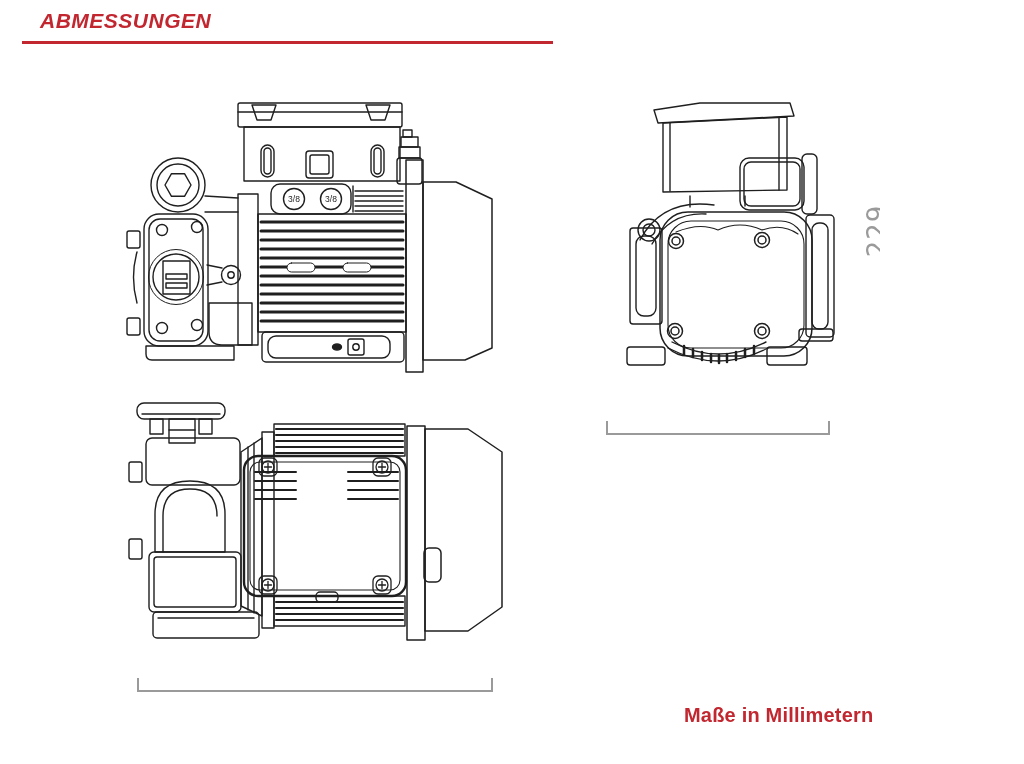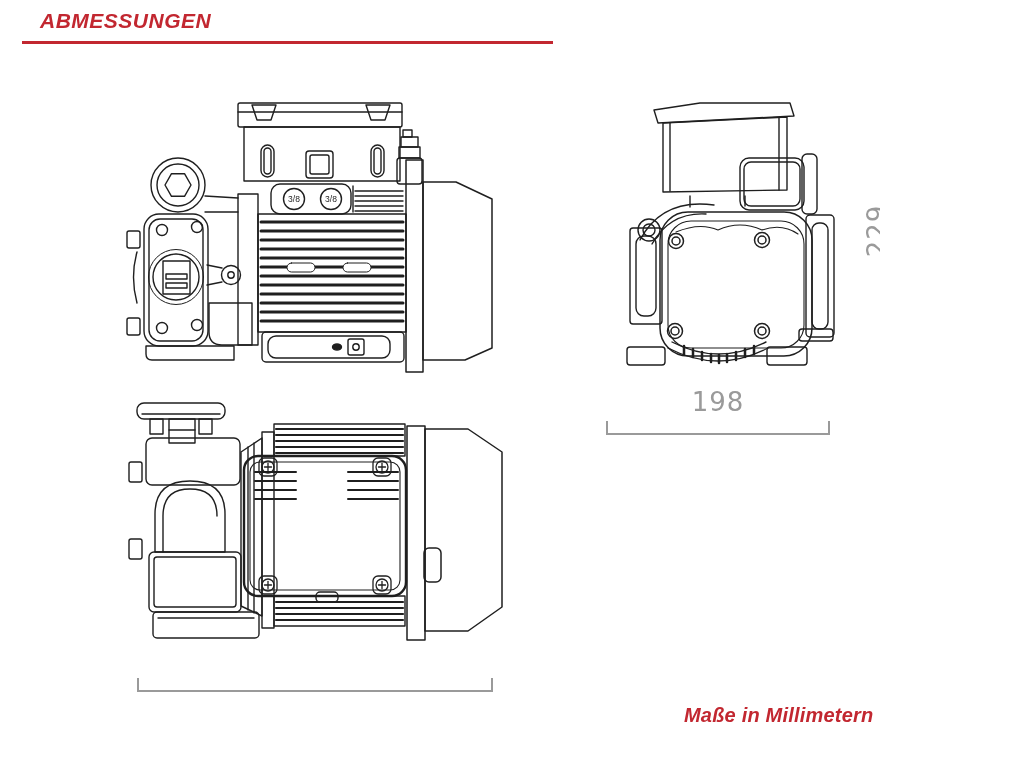--- a/index.html
+++ b/index.html
@@ -5,21 +5,21 @@
   *{margin:0;padding:0;box-sizing:border-box}
   html,body{background:#ffffff}
   body{font-family:"Liberation Sans",sans-serif}
   .canvas{position:relative;width:880px;height:764px;background:#fff;overflow:hidden}
 
   .title{position:absolute;left:40px;top:9px;font-size:21px;font-weight:bold;
          font-style:italic;color:#C22730;letter-spacing:.5px;white-space:nowrap}
   .title-underline{position:absolute;left:22px;top:41px;width:531px;height:3px;background:#C22730}
 
   .note{position:absolute;left:684px;top:704px;font-size:20px;font-weight:bold;
-        font-style:italic;color:#C22730;letter-spacing:.2px;white-space:nowrap}
+        color:#C22730;letter-spacing:.2px;white-space:nowrap}
 
   svg.view{position:absolute;stroke:#1f1f1f;fill:none;stroke-linejoin:round;stroke-linecap:round}
 
   .dim{position:absolute;border:0 solid #9A9A9A}
   .dim-h{border-left-width:2px;border-right-width:2px;border-bottom-width:2px}
   .dim-v{border-top-width:2px;border-right-width:2px;border-bottom-width:2px}
   .dim-label{position:absolute;color:#9A9A9A;font-size:26px;
              font-family:"DejaVu Sans",sans-serif;letter-spacing:1px;text-align:center;
              line-height:1;display:flex;align-items:center;justify-content:center}
   .rot{transform:rotate(-90deg)}
@@ -263,19 +263,18 @@
       <rect x="407" y="426" width="18" height="214"></rect>
       <rect x="424" y="548" width="17" height="34" rx="5"></rect>
       <polygon points="425,429 468,429 502,452 502,607 468,631 425,631"></polygon>
     </g>
   </svg>
 
   <div class="dim dim-v" style="left:898px;top:102px;width:14px;height:258px"></div>
   <div class="dim-label rot" style="left:748px;top:216px;width:258px;height:30px">229</div>
 
   <div class="dim dim-h" style="left:606px;top:421px;width:224px;height:14px"></div>
-  <div class="dim-label" style="left:606px;top:389px;width:224px;height:26px">198</div>
 
   <div class="dim dim-h" style="left:137px;top:678px;width:356px;height:14px"></div>
 
   <div class="note">Maße in Millimetern</div>
 
 </div>
 
 </body></html>

